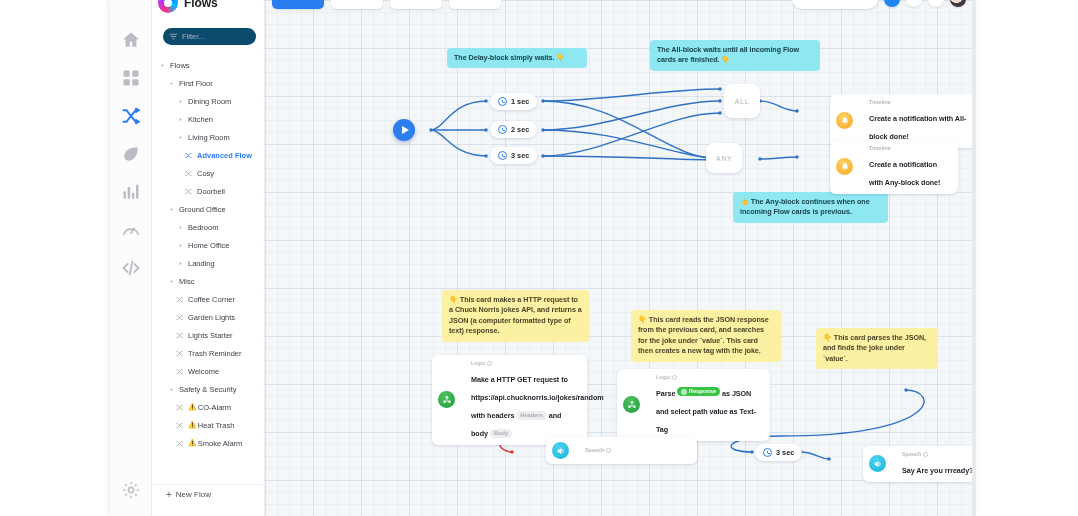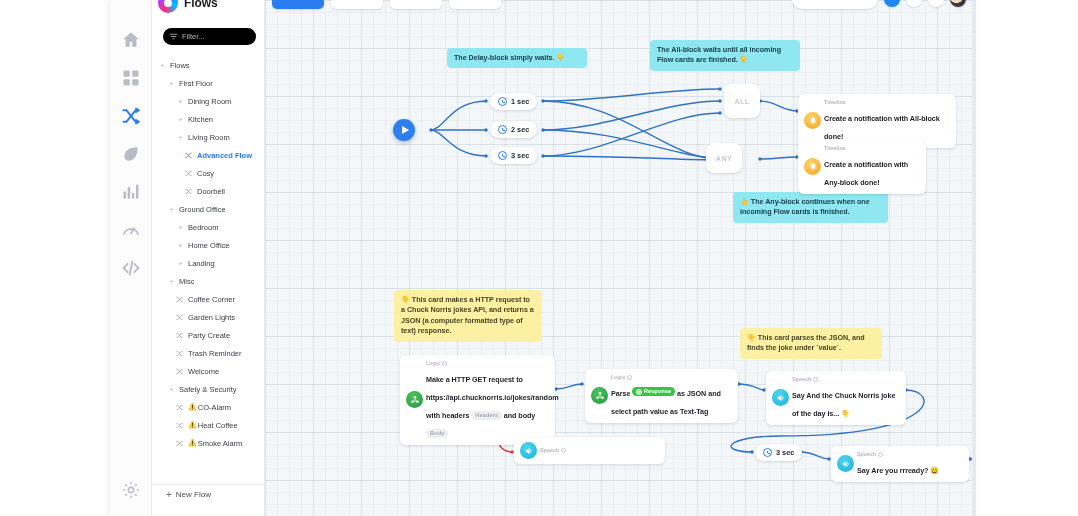--- a/index.html
+++ b/index.html
@@ -41,21 +41,21 @@
     position:absolute; left: 6px; top: -8px; display:flex; align-items:center; gap:6px; height: 22px;
   }
   .brand-logo { width:20px; height:20px; border-radius:50%;
     background: conic-gradient(from 200deg, #ff2e7e, #b23cff, #2f6bff, #00c2ff, #ff2e7e);
     position:relative; }
   .brand-logo::after { content:""; position:absolute; left:6px; top:6px; width:8px; height:8px; border-radius:50%; background:#fff; }
   .brand-name { font-size: 12px; font-weight: 700; color:#1b1d21; letter-spacing:-.1px; }
 
   .filter-box {
     position:absolute; left: 11px; top: 28px; width: 93px; height: 17px;
-    background:#000000; border-radius: 9px; display:flex; align-items:center; padding:0 6px; gap:4px;
+    background:#0c4a6e; border-radius: 9px; display:flex; align-items:center; padding:0 6px; gap:4px;
   }
   .filter-box svg { width:9px; height:9px; color:#a8abb3; flex:0 0 auto; }
   .filter-text { font-size: 7.5px; color:#b2b5bc; }
 
   .tree { position:absolute; left:0; top: 56px; width: 113px; }
   .tree-row { display:flex; align-items:center; height: 18px; font-size: 7.5px; color:#3d4047; white-space:nowrap; }
   .tree-row .tw { width: 8px; flex:0 0 auto; display:flex; align-items:center; justify-content:center; color:#b4b7be; font-size:6px; }
   .tree-row .tw svg { width:5px; height:5px; display:block; }
   .tree-row .flowicon { width:9px; flex:0 0 auto; color:#9ea1a8; display:flex; align-items:center; }
   .tree-row .flowicon svg { width:7px; height:7px; display:block; }
@@ -95,21 +95,21 @@
   .tb-right { position:absolute; right: 10px; top: -14px; height: 26px; display:flex; align-items:center; gap:6px; }
   .tb-pill { width: 86px; height: 20px; background:#fff; border-radius: 10px; box-shadow: 0 1px 2px rgba(20,30,50,.14); }
   .tb-dot { width: 16px; height: 16px; border-radius:50%; background:#fff; box-shadow:0 1px 2px rgba(20,30,50,.14); }
   .tb-dot.blue { background:#1e86f0; }
   .tb-dot.avatar { background: radial-gradient(circle at 40% 35%, #f6ddc6 0 45%, #3c3a3f 46% 100%); }
 
   
   .note { position:absolute; border-radius: 4px; padding: 5px 7px; font-size: 7.2px; line-height: 1.45;
           font-weight: 700; letter-spacing:-.05px; }
   .note.cyan { background:#8fe7f2; color:#17424c; }
-  .note.yellow { background:#fcf0a3; color:#4b4526; }
+  .note.yellow { background:#fcf0a3; color:#4b4526;margin-left:48px; }
 
   
   .start-node {
     position:absolute; width: 22px; height: 22px; border-radius:50%;
     background:#2d7ff0; box-shadow:0 2px 4px rgba(25,60,120,.3);
     display:flex; align-items:center; justify-content:center;
   }
   .start-node .tri { width:0; height:0; border-left: 7px solid #fff; border-top: 4.5px solid transparent; border-bottom: 4.5px solid transparent; margin-left:2px; }
 
   .delay-node {
@@ -125,21 +125,21 @@
   .gate-node {
     position:absolute; width: 36px; height: 34px; background:#fff; border-radius: 8px;
     box-shadow: 0 1px 3px rgba(25,45,80,.16);
     display:flex; align-items:center; justify-content:center;
     font-size: 7.2px; font-weight: 700; color:#c6cad2; letter-spacing:.4px;
   }
 
   .card {
     position:absolute; background:#fff; border-radius: 6px;
     box-shadow: 0 1px 3px rgba(25,45,80,.16);
-    display:flex; align-items:center; gap:3px; padding: 5px 8px 5px 6px;
+    display:flex; align-items:center; gap:16px; padding: 5px 8px 5px 6px; margin-left: 32px;
   }
   .card-ico { width: 17px; height: 17px; border-radius: 50%; flex:0 0 auto; display:flex; align-items:center; justify-content:center; }
   .card-ico svg { width: 10px; height: 10px; display:block; color:#fff; }
   .card-ico.amber { background: radial-gradient(circle at 40% 30%, #ffd166, #f5a623); }
   .card-ico.green { background: radial-gradient(circle at 40% 30%, #4cc25c, #1f9b3c); }
   .card-ico.cyan  { background: radial-gradient(circle at 40% 30%, #4fd3ef, #14b4dc); }
   .card-body { min-width:0; }
   .card-kicker { font-size: 5.4px; color:#b5b8bf; font-weight:700; display:flex; align-items:center; gap:2px; line-height:1.4; }
   .card-kicker .k-ico { width:5px; height:5px; border-radius:50%; border:.8px solid #c7cad0; display:inline-block; }
   .card-text { font-size: 7.2px; font-weight: 700; color:#1d2026; line-height: 1.42; letter-spacing:-.05px; }
@@ -383,21 +383,21 @@
           </div>
           <div class="tree-row flow">
             <span style="width:24px;flex:0 0 auto"></span>
             <span class="flowicon">
               <svg viewBox="0 0 24 24" fill="none" stroke="currentColor" stroke-width="2.6" stroke-linecap="round">
                 <path d="M3 5h3l12 14h3"></path>
                 <path d="M3 19h3l12-14h3"></path>
               </svg>
             </span>
             <span style="width:3px;flex:0 0 auto"></span>
-            <span>Party Create</span>
+            <span>Lights Starter</span>
           </div>
           <div class="tree-row flow">
             <span style="width:24px;flex:0 0 auto"></span>
             <span class="flowicon">
               <svg viewBox="0 0 24 24" fill="none" stroke="currentColor" stroke-width="2.6" stroke-linecap="round">
                 <path d="M3 5h3l12 14h3"></path>
                 <path d="M3 19h3l12-14h3"></path>
               </svg>
             </span>
             <span style="width:3px;flex:0 0 auto"></span>
@@ -439,21 +439,21 @@
           <div class="tree-row flow">
             <span style="width:24px;flex:0 0 auto"></span>
             <span class="flowicon">
               <svg viewBox="0 0 24 24" fill="none" stroke="currentColor" stroke-width="2.6" stroke-linecap="round">
                 <path d="M3 5h3l12 14h3"></path>
                 <path d="M3 19h3l12-14h3"></path>
               </svg>
             </span>
             <span style="width:3px;flex:0 0 auto"></span>
             <span class="warn">⚠️</span>
-            <span>Heat Coffee</span>
+            <span>Heat Trash</span>
           </div>
           <div class="tree-row flow">
             <span style="width:24px;flex:0 0 auto"></span>
             <span class="flowicon">
               <svg viewBox="0 0 24 24" fill="none" stroke="currentColor" stroke-width="2.6" stroke-linecap="round">
                 <path d="M3 5h3l12 14h3"></path>
                 <path d="M3 19h3l12-14h3"></path>
               </svg>
             </span>
             <span style="width:3px;flex:0 0 auto"></span>
@@ -543,24 +543,25 @@
         </div>
         <div class="tb-right">
           <div class="tb-pill"></div>
           <div class="tb-dot blue"></div>
           <div class="tb-dot"></div>
           <div class="tb-dot"></div>
           <div class="tb-dot avatar"></div>
         </div>
 
         <div class="note cyan" style="left:182px; top:48px;  width:140px;">The Delay-block simply waits. 👇</div>
-        <div class="note cyan" style="left:385px; top:40px;  width:150px;">The All-block waits until all incoming Flow cards are finished. 👇</div>
-        <div class="note cyan" style="left:468px; top:192px; width:155px;">👆 The Any-block continues when one incoming Flow cards is finished.</div>
+        <div class="note cyan" style="left:385px; top:40px;  width:170px;">The All-block waits until all incoming Flow cards are finished. 👇</div>
+        <div class="note cyan" style="left:468px; top:192px; width:155px;">👆 The Any-block continues when one incoming Flow cards is previous.</div>
         <div class="note yellow" style="left:129px; top:290px; width:147px;">👇 This card makes a HTTP request to a Chuck Norris jokes API, and returns a JSON (a computer formatted type of text) response.</div>
-        <div class="note yellow" style="left:475px; top:328px; width:142px;">👇 This card parses the JSON, and finds the joke under `value`.</div>
+        <div class="note yellow" style="left:318px; top:310px; width:150px;">👇 This card reads the JSON response from the previous card, and searches for the joke under `value`. This card then creates a new tag with the joke.</div>
+        <div class="note yellow" style="left:503px; top:328px; width:122px;">👇 This card parses the JSON, and finds the joke under `value`.</div>
 
         <div class="start-node" style="left:128px; top:119px;">
           <span class="tri"></span>
         </div>
 
         <div class="delay-node" style="left:225px; top:93px;">
           <span class="clock"></span>
           <span>1 sec</span>
         </div>
         <div class="delay-node" style="left:225px; top:121px;">
@@ -637,35 +638,20 @@
                 <span>Logic</span>
                 <span class="k-ico"></span>
               </span>
             <span class="card-text"><span>Parse </span><span class="tag green">
                   <span class="t-ico"></span>
                   <span>Response</span>
                 </span><span> as JSON and select path </span><b>value</b><span> as Text-Tag</span></span>
           </span>
         </div>
 
-        <div class="card" style="left:501px; top:371px; width:140px;">
-          <span class="card-ico cyan">
-            <svg viewBox="0 0 24 24" fill="currentColor">
-                <path d="M4 9h3.5L13 4.5v15L7.5 15H4z"></path>
-                <path d="M16 8.5a5 5 0 0 1 0 7" fill="none" stroke="currentColor" stroke-width="2" stroke-linecap="round"></path>
-              </svg>
-          </span>
-          <span class="card-body">
-            <span class="card-kicker">
-                <span>Speech</span>
-                <span class="k-ico"></span>
-              </span>
-            <span class="card-text">Say And the Chuck Norris joke of the day is... 👇</span>
-          </span>
-        </div>
 
         <div class="card" style="left:249px; top:437px; width:151px;">
           <span class="card-ico cyan">
             <svg viewBox="0 0 24 24" fill="currentColor">
                 <path d="M4 9h3.5L13 4.5v15L7.5 15H4z"></path>
                 <path d="M16 8.5a5 5 0 0 1 0 7" fill="none" stroke="currentColor" stroke-width="2" stroke-linecap="round"></path>
               </svg>
           </span>
           <span class="card-body">
             <span class="card-kicker">

